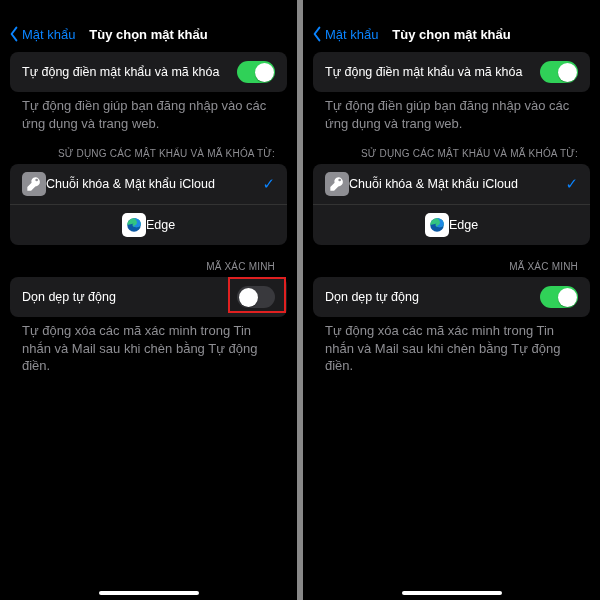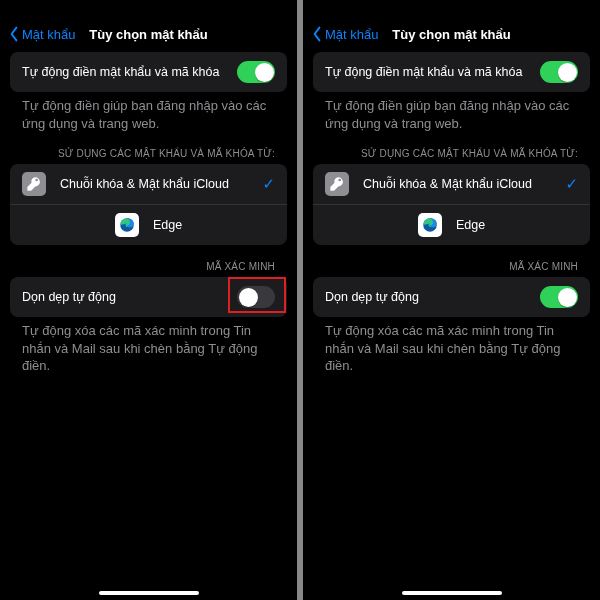--- a/index.html
+++ b/index.html
@@ -28,21 +28,21 @@
   .nav-title {
     position: absolute; left: 0; right: 0; text-align: center;
     color: #fff; font-weight: 600; font-size: 13px; pointer-events: none;
   }
   .content { padding: 0 10px; }
   .cell {
     background: #1c1c1e; border-radius: 8px; padding: 9px 12px;
     display: flex; align-items: center; justify-content: space-between;
     color: #fff; font-size: 12.5px;
   }
-  .cell-row { display: flex; align-items: center; gap: 14px; }
+  .cell-row { display: flex; align-items: center; gap: 0; }
   .icon-box {
     width: 24px; height: 24px; border-radius: 5px; display: flex;
     align-items: center; justify-content: center; flex-shrink: 0;
   }
   .icon-key { background: #8e8e93; }
   .icon-edge { background: #fff; }
   .group { background: #1c1c1e; border-radius: 8px; overflow: hidden; }
   .group .gcell {
     padding: 8px 12px; display: flex; align-items: center;
     justify-content: space-between; color: #fff; font-size: 12.5px;

